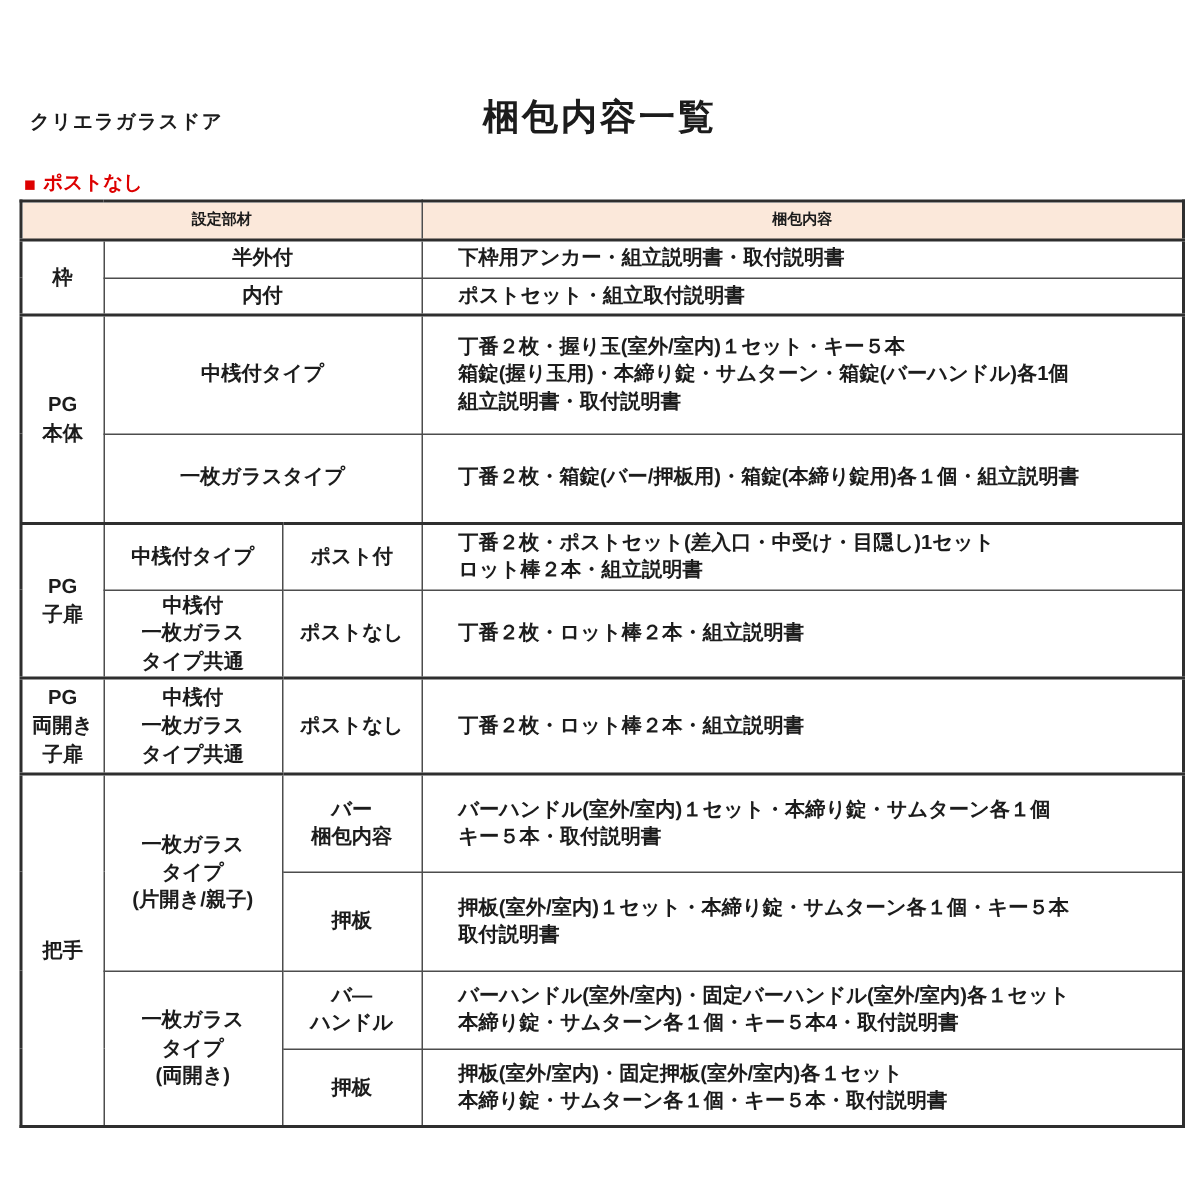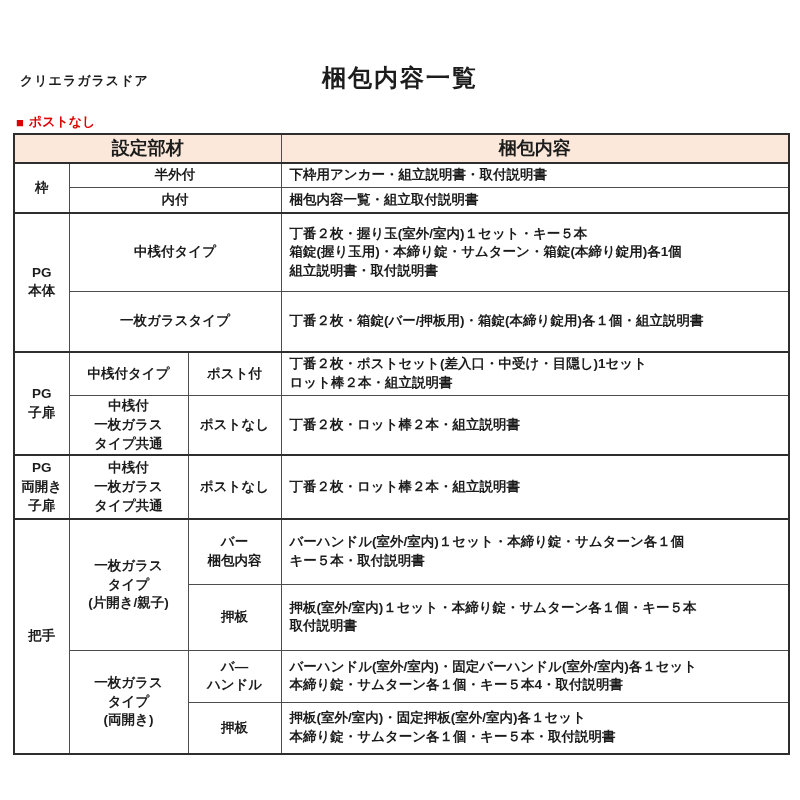--- a/index.html
+++ b/index.html
@@ -27,23 +27,23 @@
     width:775px;border-collapse:collapse;table-layout:fixed;
     border:2px solid #2e2e2e;
   }
   .packing th,.packing td{
     border:1px solid #4d4d4d;
     font-size:13.5px;font-weight:bold;line-height:1.38;
     text-align:center;vertical-align:middle;
     white-space:pre-line;padding:1px 2px;
     overflow:hidden;
   }
-  .packing th{background:#fbe8da;height:22px;font-size:18px;}
+  .packing th{background:#fbe8da;height:22px;font-size:10px;}
   .packing td.content{
-    text-align:left;padding-left:8px;padding-right:4px;
+    text-align:left;padding-left:24px;padding-right:4px;
   }
   
   .packing tr.sec td{border-top:2px solid #2e2e2e;}
 </style>
 </head>
 <body>
 
 <div class="product-name">クリエラガラスドア</div>
 <div class="page-title">梱包内容一覧</div>
 
@@ -66,29 +66,29 @@
     <th>梱包内容</th>
   </tr>
 
   <tr class="sec" style="height:25px">
     <td rowspan="2">枠</td>
     <td colspan="2">半外付</td>
     <td class="content">下枠用アンカー・組立説明書・取付説明書</td>
   </tr>
   <tr style="height:25px">
     <td colspan="2">内付</td>
-    <td class="content">梱包内容一覧・組立取付説明書</td>
+    <td class="content">ポストセット・組立取付説明書</td>
   </tr>
 
   <tr class="sec" style="height:79px">
     <td rowspan="2">PG
 本体</td>
     <td colspan="2">中桟付タイプ</td>
     <td class="content">丁番２枚・握り玉(室外/室内)１セット・キー５本
-箱錠(握り玉用)・本締り錠・サムターン・箱錠(本締り錠用)各1個
+箱錠(握り玉用)・本締り錠・サムターン・箱錠(バーハンドル)各1個
 組立説明書・取付説明書</td>
   </tr>
   <tr style="height:60px">
     <td colspan="2">一枚ガラスタイプ</td>
     <td class="content">丁番２枚・箱錠(バー/押板用)・箱錠(本締り錠用)各１個・組立説明書</td>
   </tr>
 
   <tr class="sec" style="height:44px">
     <td rowspan="2">PG
 子扉</td>

